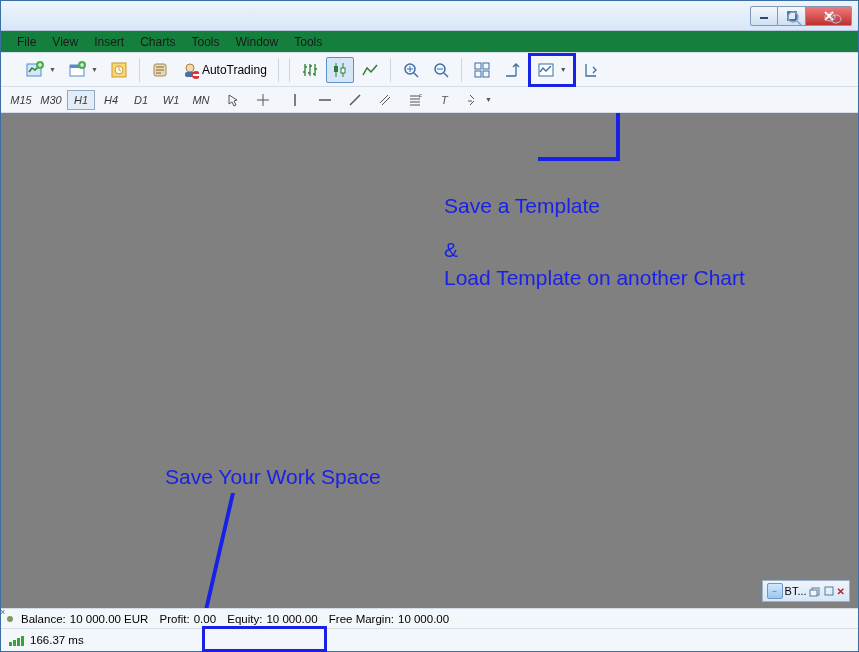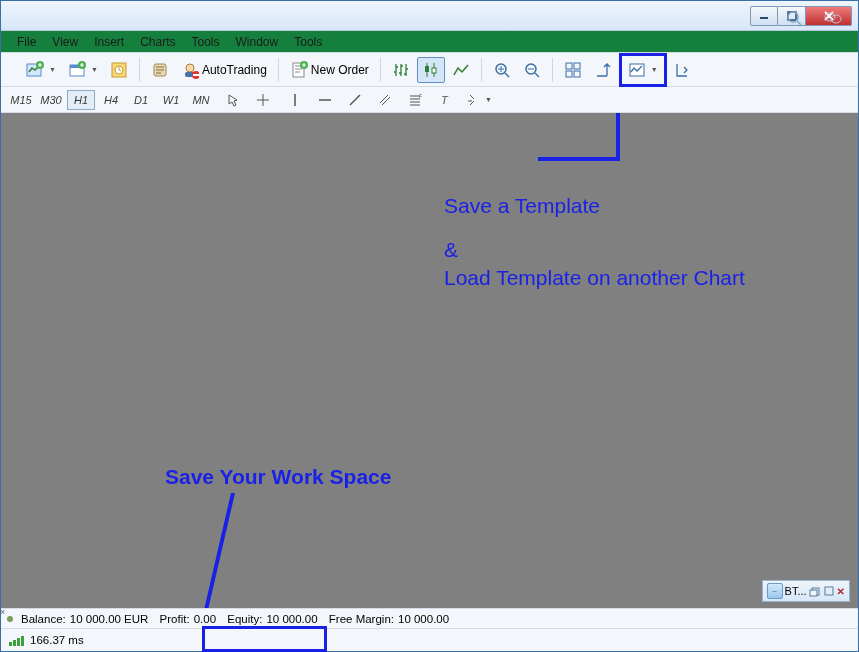--- a/index.html
+++ b/index.html
@@ -143,29 +143,20 @@
     <div class="tb-btn">
       <svg width="18" height="18">
           <circle cx="9" cy="7" r="4" fill="#f7d9b0" stroke="#b07d3a"></circle>
           <rect x="4" y="11" width="10" height="5" rx="2" fill="#4a6fa5"></rect>
           <circle cx="15" cy="14" r="4" fill="#d33"></circle>
           <rect x="12" y="13" width="6" height="2" fill="#fff"></rect>
         </svg>
       <span class="lbl">AutoTrading</span>
     </div>
     <div class="sep"></div>
-    <div class="tb-btn">
-      <svg width="18" height="18">
-          <rect x="3" y="2" width="11" height="14" fill="#fff" stroke="#888"></rect>
-          <path d="M5 5h7M5 8h7M5 11h5" stroke="#888"></path>
-          <circle cx="14" cy="4" r="4" fill="#4caf50"></circle>
-          <path d="M14 2v4M12 4h4" stroke="#fff" stroke-width="1.2"></path>
-        </svg>
-      <span class="lbl">New Order</span>
-    </div>
     <div class="sep"></div>
     <div class="tb-btn">
       <svg width="18" height="18">
           <path d="M4 3v12M4 6h2M2 11h2 M9 3v12M9 5h2M7 12h2 M14 3v12M14 8h2M12 13h2" stroke="#2e7d32" stroke-width="1.3"></path>
         </svg>
     </div>
     <div class="tb-btn active">
       <svg width="18" height="18">
           <path d="M5 2v14M12 2v14" stroke="#2e7d32"></path>
           <rect x="3" y="5" width="4" height="6" fill="#2e7d32"></rect>
@@ -298,21 +289,21 @@
 
   <div class="workspace">
 
     <div class="anno-line" style="left:615px; top:0px; width:4px; height:44px;"></div>
     <div class="anno-line" style="left:537px; top:44px; width:82px; height:4px;"></div>
 
     <div class="anno" style="left:443px; top:35px;margin-top:44px;">Save a Template</div>
     <div class="anno" style="left:443px; top:123px;">&amp;</div>
     <div class="anno" style="left:443px; top:151px;">Load Template on another Chart</div>
 
-    <div class="anno" style="left:164px; top:350px;font-weight:bold;">Save Your Work Space</div>
+    <div class="anno" style="left:164px; top:350px;">Save Your Work Space</div>
 
     <div class="anno-line" style="left:230px; top:380px; width:4px; height:115px; transform:skewX(-13deg); transform-origin:top;"></div>
 
     <div class="mini-tab">
       <div class="mini-ic">~</div>
       <span>BT...</span>
       <svg width="12" height="12">
           <rect x="3" y="3" width="7" height="7" fill="none" stroke="#5a7a9a"></rect>
           <rect x="1" y="5" width="7" height="6" fill="#eef4fb" stroke="#5a7a9a"></rect>
         </svg>

